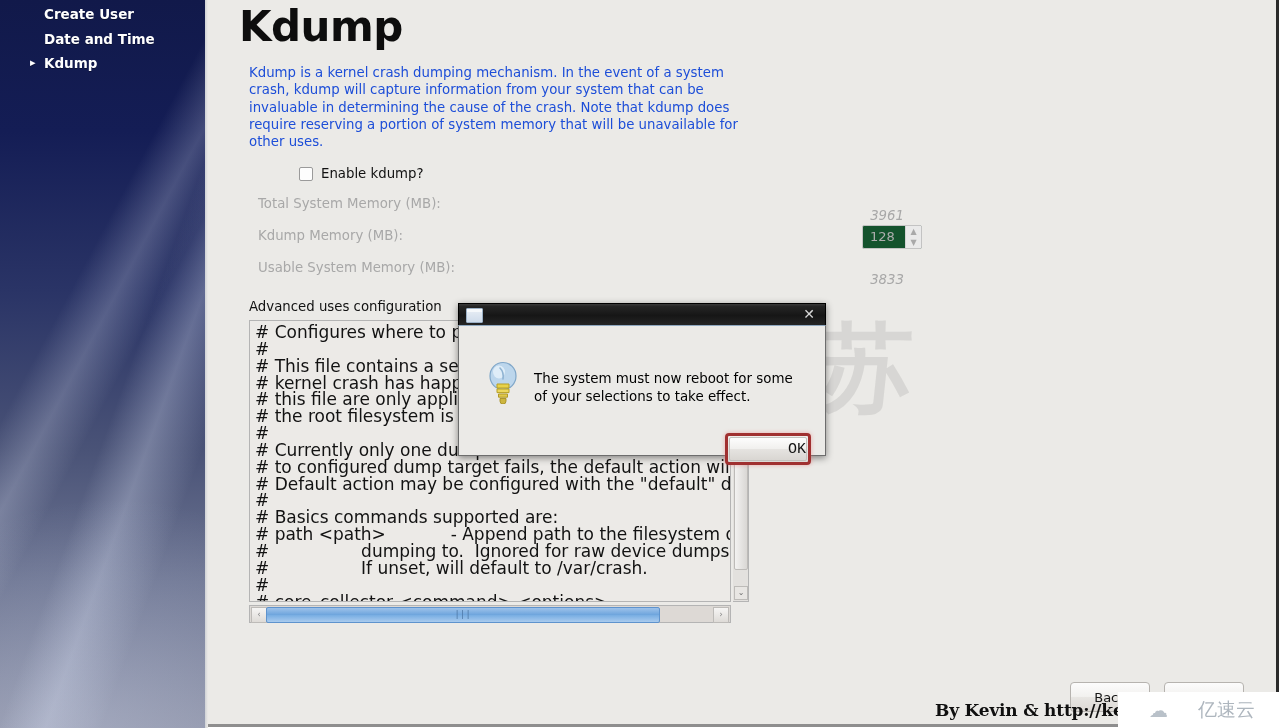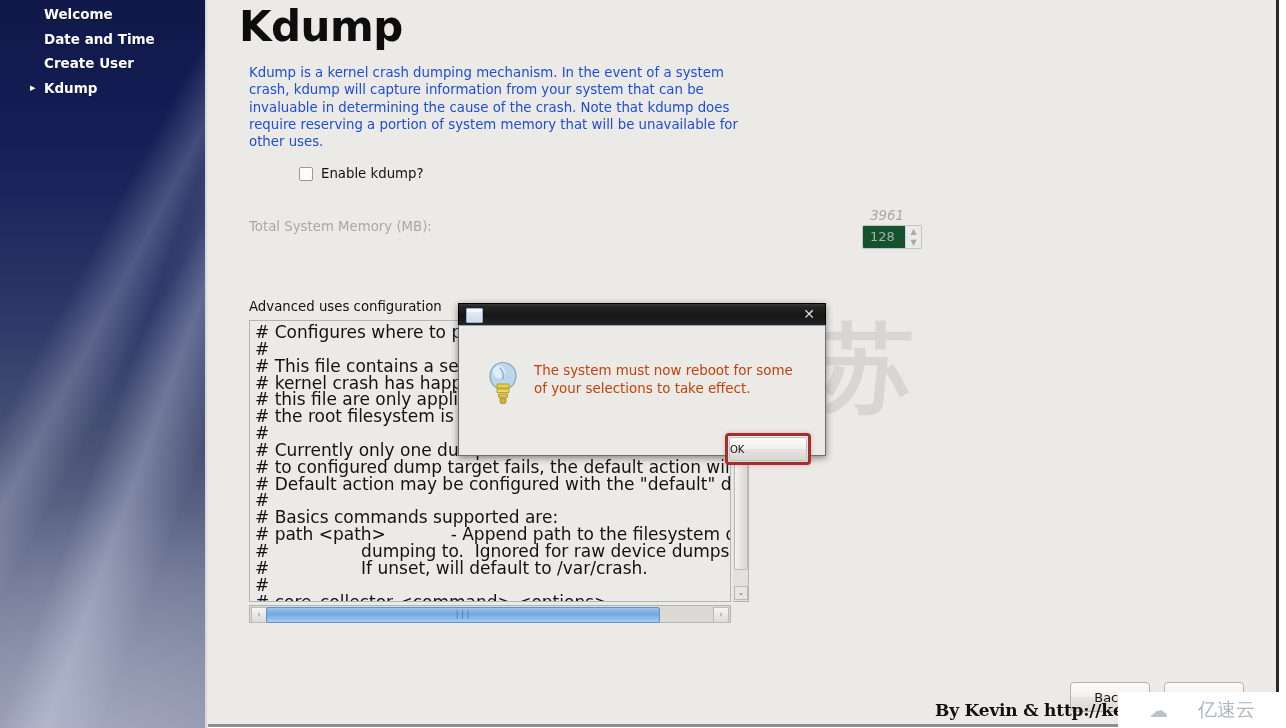--- a/index.html
+++ b/index.html
@@ -119,21 +119,21 @@
   }
 
   .frow {
     position: absolute;
     left: 41px;
     width: 690px;
     height: 20px;
     font-size: 13.3px;
     color: #a8a8a8;
   }
-  .frow .lbl { position: absolute; left: 0; top: 0; margin-top: 23px; }
+  .frow .lbl { position: absolute; left: 9px; top: 0; }
   .frow .val { position: absolute; right: 35px; top: 12px; font-style: italic; }
 
   #spin {
     position: absolute;
     left: 654px; top: 225px;
     width: 60px; height: 24px;
     border: 1px solid #c3c3c3;
     background: #14532d;
     border-radius: 2px;
     box-sizing: border-box;
@@ -319,66 +319,64 @@
     border: 1px solid #6d6d6d;
     border-top: 1px solid #8fa8c0;
     box-sizing: border-box;
   }
   #dlg-icon {
     position: absolute; left: 27px; top: 34px;
     width: 34px; height: 44px;
   }
   #dlg-msg {
     position: absolute;
-    left: 75px; top: 36px;
+    left: 75px; top: 44px;
     width: 274px;
     font-size: 13.4px;
     line-height: 17.5px;
-    color: #c2410c;
+    color: #000000;
   }
   #dlg-ok-wrap {
     position: absolute;
     left: 266px; top: 107px;
     width: 86px; height: 32px;
     border: 3px solid #a03030;
     border-radius: 4px;
     background: linear-gradient(180deg,#f0efed,#dcd9d5);
     box-sizing: border-box;
     box-shadow: 0 0 4px rgba(235,120,120,0.55);
   }
   #dlg-ok {
     position: absolute; left: 1px; top: 1px;
     width: 78px; height: 24px;
     background: linear-gradient(180deg,#fdfdfd 0%, #f1f0ee 48%, #e5e3e0 52%, #d9d6d2 100%);
     border: 1px solid #c4c1bd;
     border-radius: 2px;
-    font-size: 10px; color: #121212;
-    text-align: left; line-height: 23px;
-    box-sizing: border-box;
+    font-size: 15px; color: #121212;
+    text-align: right; line-height: 23px;
+    box-sizing: border-box;
+    font-family: Liberation Mono, monospace;
   }
 </style>
 </head>
 <body>
 
 <div id="root">
 
   <div id="sidebar">
     <div class="glow"></div>
   </div>
   <div id="sidebar-edge"></div>
 
   <div id="nav">
     <div class="nav-item">
-      <span>Welcome</span>
+      <span>Create User</span>
     </div>
     <div class="nav-item">
       <span>Date and Time</span>
-    </div>
-    <div class="nav-item">
-      <span>Create User</span>
     </div>
     <div class="nav-item">
       <span class="arrow">▸</span>
       <span>Kdump</span>
     </div>
   </div>
 
   <div id="window">
 
     <div class="calli" style="left:300px; top:318px; font-size:92px; transform:rotate(-4deg);">马</div>
@@ -392,29 +390,36 @@
     <div id="enable-row">
       <span class="chk"></span>
       <span>Enable kdump?</span>
     </div>
 
     <div class="frow" style="top:196px;">
       <span class="lbl">Total System Memory (MB):</span>
       <span class="val">3961</span>
     </div>
 
+    <div class="frow" style="top:228px;">
+      <span class="lbl">Kdump Memory (MB):</span>
+    </div>
 
     <div id="spin">
       <span class="sval">128</span>
       <div class="sbtns">
         <div>▲</div>
         <div>▼</div>
       </div>
     </div>
 
+    <div class="frow" style="top:260px;">
+      <span class="lbl">Usable System Memory (MB):</span>
+      <span class="val">3833</span>
+    </div>
 
     <div id="adv-label">Advanced uses configuration</div>
 
     <div id="ta-wrap">
       <div id="ta">
         <pre># Configures where to put the
 #
 # This file contains a series of
 # kernel crash has happened a
 # this file are only applicable t

